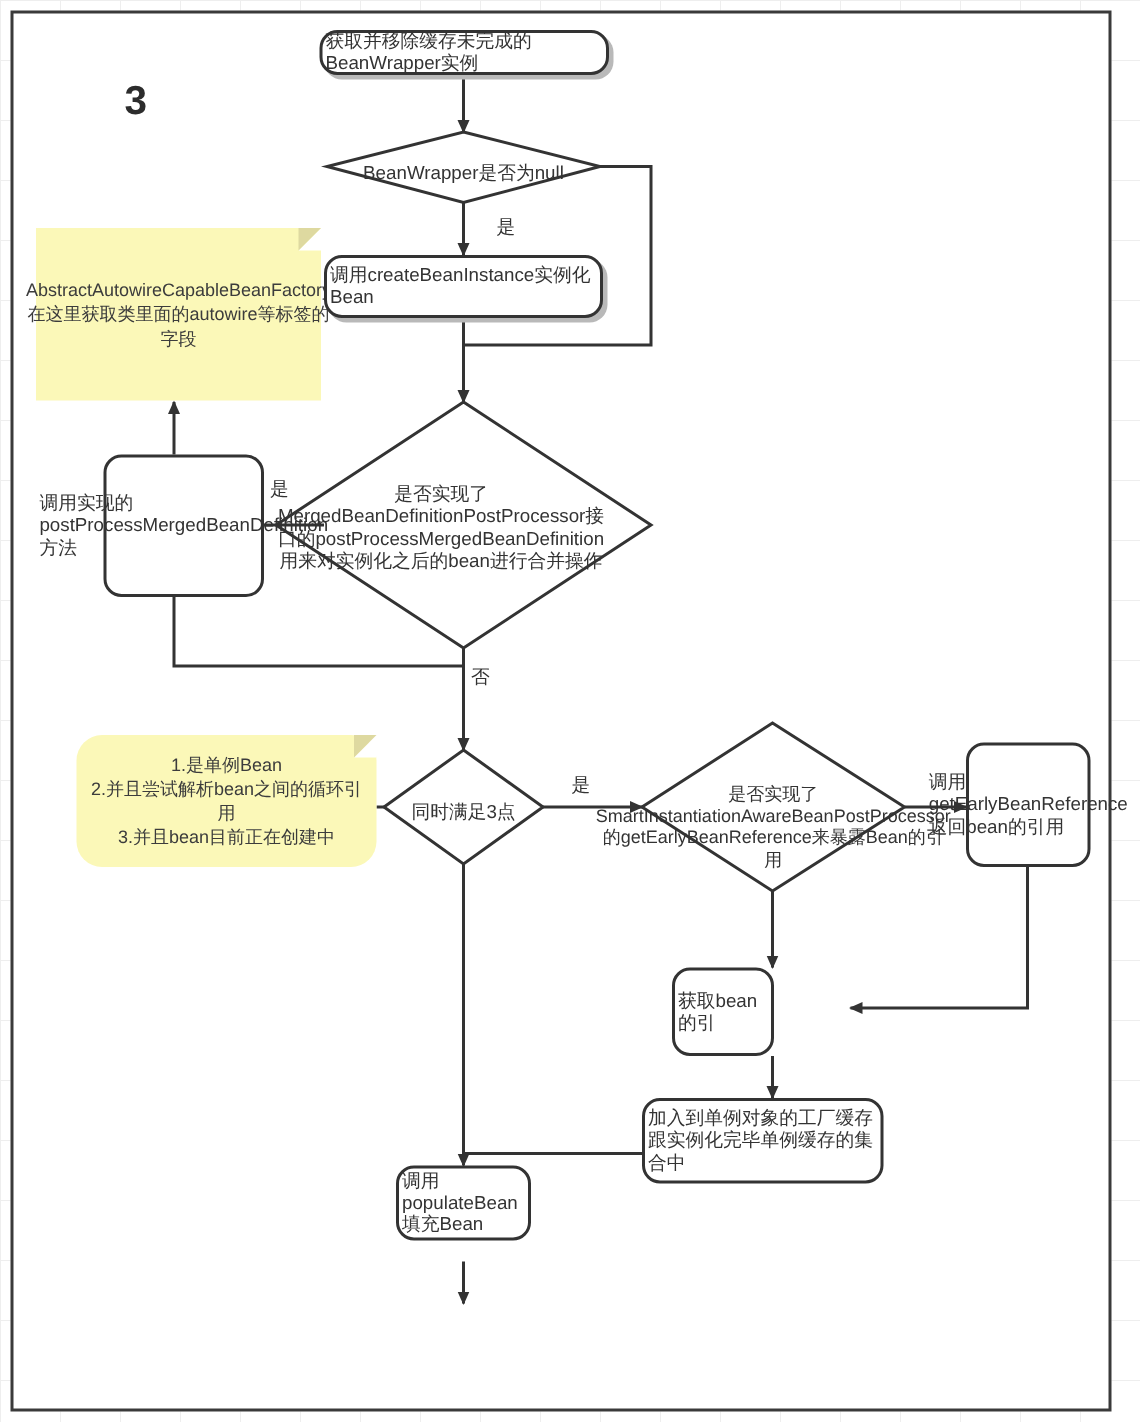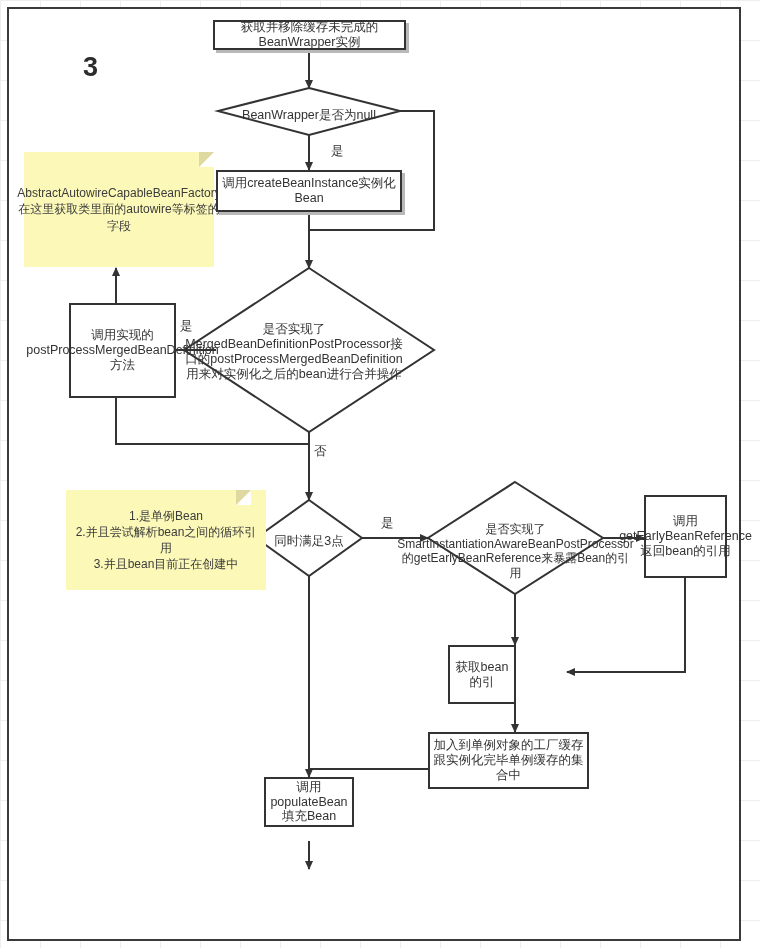--- a/index.html
+++ b/index.html
@@ -36,23 +36,24 @@
     width: 760px;
     height: 948px;
     pointer-events: none;
   }
   .node {
     position: absolute;
     box-sizing: border-box;
     display: flex;
     align-items: center;
     justify-content: center;
-    text-align: center;
+    text-align: left;
     color: #333333;
     line-height: 1.18;
+    border-radius: 12px;
   }
   .boxnode {
     border: 2px solid #333333;
     background: #ffffff;
     font-size: 12.5px;
     padding: 2px;
   }
   .shadowbox {
     box-shadow: 3px 3px 0 0 #b9b9b9;
   }
@@ -157,21 +158,21 @@
   </svg>
 
   <div class="step-number" style="left:83px; top:54px;">3</div>
 
   <div class="note" style="left:24px; top:152px; width:190px; height:115px;">
     <span>AbstractAutowireCapableBeanFactory在这里获取类里面的autowire等标签的字段</span>
   </div>
   <div class="note-fold" style="left:199px; top:152px; border-width:0 0 15px 15px; border-color:transparent transparent #ffffff transparent;"></div>
   <div class="note-fold" style="left:199px; top:152px; border-width:15px 15px 0 0; border-color:#ded9a0 transparent transparent transparent;"></div>
 
-  <div class="note" style="left:66px; top:490px; width:200px; height:100px; white-space:pre-line;">
+  <div class="note" style="left:51px; top:490px; width:200px; height:88px; white-space:pre-line;border-radius:17px;">
     <span>1.是单例Bean
 2.并且尝试解析bean之间的循环引用
 3.并且bean目前正在创建中</span>
   </div>
   <div class="note-fold" style="left:236px; top:490px; border-width:0 0 15px 15px; border-color:transparent transparent #ffffff transparent;"></div>
   <div class="note-fold" style="left:236px; top:490px; border-width:15px 15px 0 0; border-color:#ded9a0 transparent transparent transparent;"></div>
 
   <div class="node boxnode shadowbox" style="left:213px; top:20px; width:193px; height:30px;">
     <span>获取并移除缓存未完成的BeanWrapper实例</span>
   </div>

